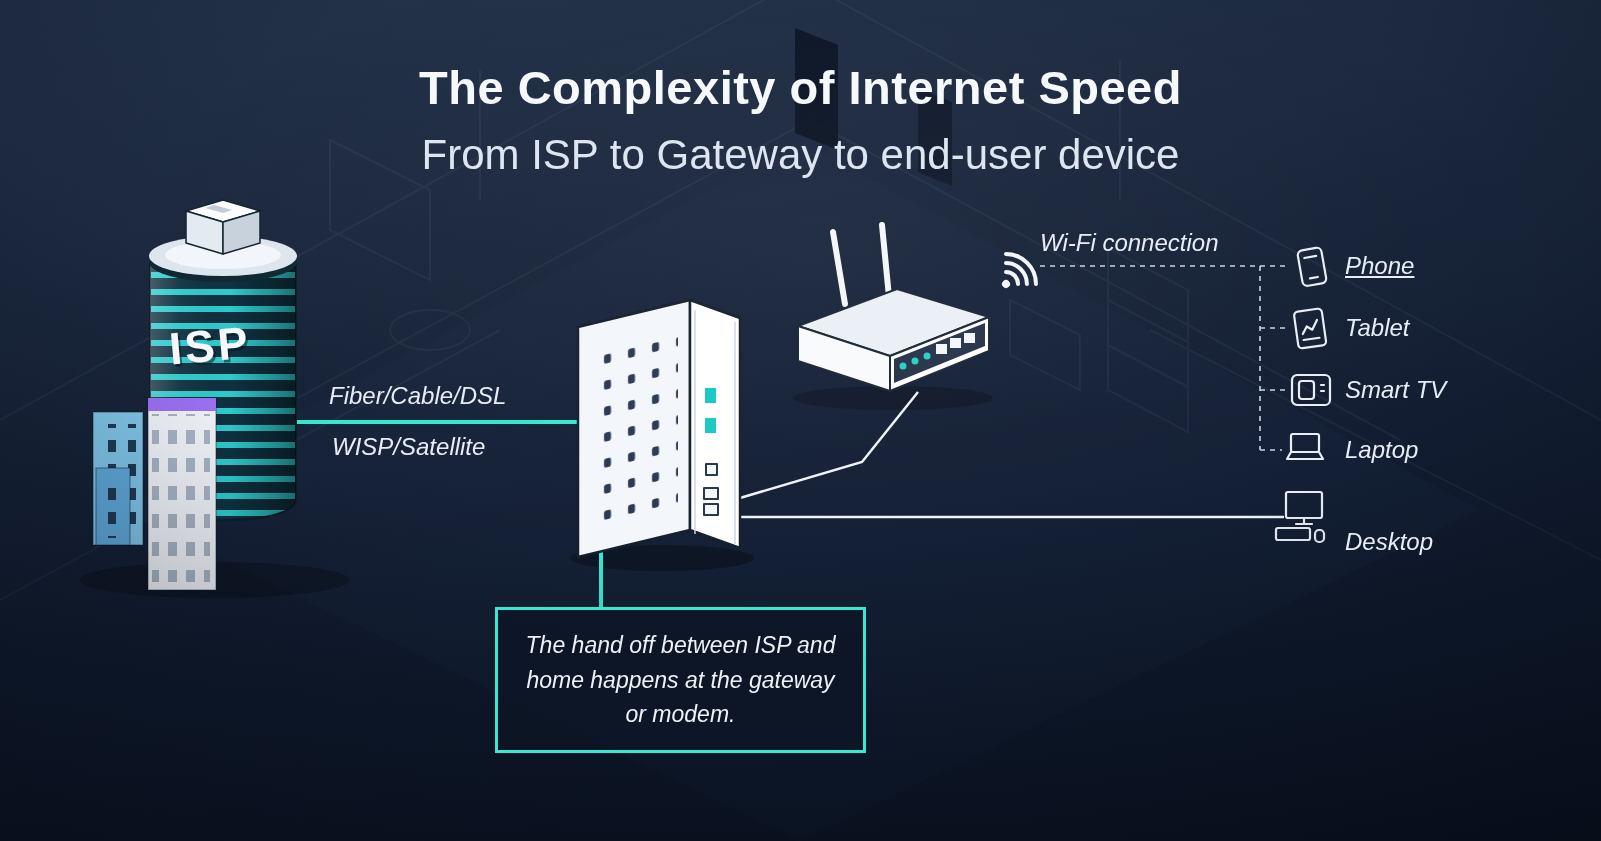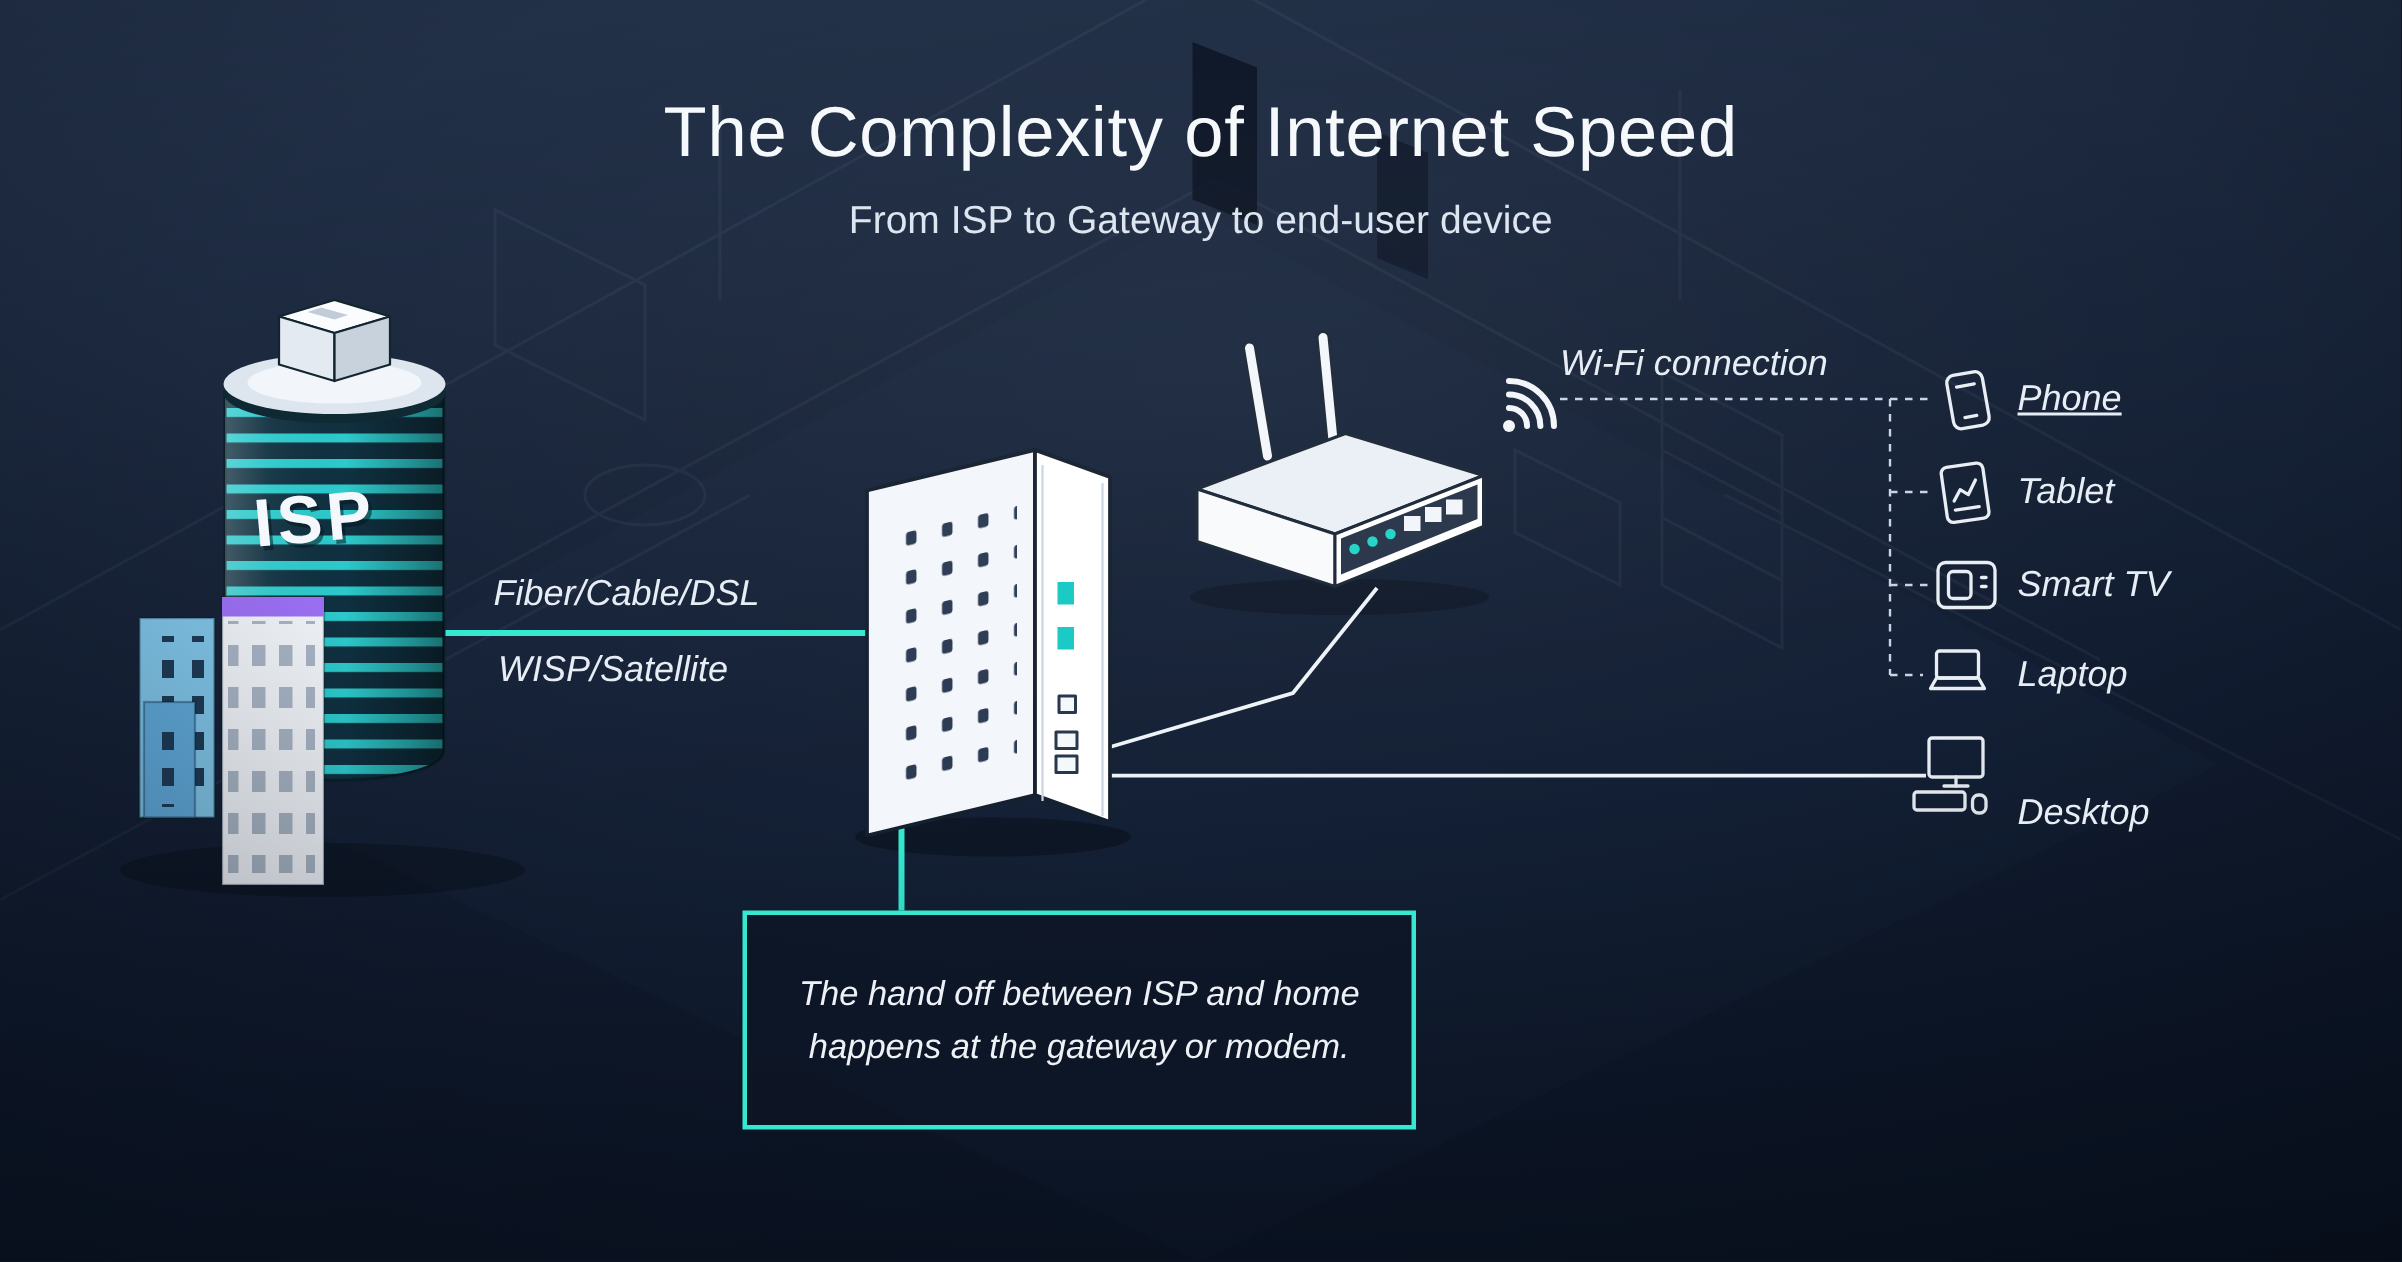--- a/index.html
+++ b/index.html
@@ -7,36 +7,36 @@
     position:relative;width:1601px;height:841px;overflow:hidden;
     font-family:"Liberation Sans",sans-serif;color:#edf1f7;
     background:linear-gradient(172deg,#24334b 0%,#182439 36%,#111c30 62%,#0b1424 100%);
   }
   .stage svg{position:absolute;inset:0;}
   .vignette{
     position:absolute;inset:0;pointer-events:none;
     background:radial-gradient(95% 85% at 52% 30%, rgba(255,255,255,0.04) 0%, rgba(0,0,0,0) 45%, rgba(3,8,17,0.55) 100%);
   }
   .header{position:absolute;top:60px;left:0;width:100%;text-align:center;}
-  .title{font-size:47px;font-weight:400;letter-spacing:.5px;color:#f6f9fc;}
-  .subtitle{margin-top:16px;font-size:26px;font-weight:400;color:#dde5f0;}
+  .title{font-size:47px;font-weight:700;letter-spacing:.5px;color:#f6f9fc;}
+  .subtitle{margin-top:16px;font-size:42px;font-weight:400;color:#dde5f0;}
   .lbl{
     position:absolute;font-style:italic;font-size:24px;color:#e7edf4;
     text-align:left;white-space:nowrap;
   }
   .device-lbl{
     position:absolute;left:1345px;font-style:italic;font-size:24px;color:#e7edf4;white-space:nowrap;
   }
   .isp-label{
     position:absolute;left:140px;top:320px;width:140px;text-align:center;
     font-size:45px;font-weight:800;letter-spacing:3px;color:#f4f7fb;
     transform:rotate(-5deg);text-shadow:2px 3px 0 rgba(8,24,32,.55);
   }
   .callout{
-    position:absolute;left:495px;top:607px;width:449px;height:146px;box-sizing:border-box;
+    position:absolute;left:495px;top:607px;width:371px;height:146px;box-sizing:border-box;
     border:3px solid var(--accent,#35e8cf);background:rgba(13,22,38,.82);
     display:flex;align-items:center;justify-content:center;text-align:center;
     font-style:italic;font-size:23px;line-height:1.52;padding:0 26px;color:#eef2f7;
   }
   .accent-stroke{stroke:var(--accent,#35e8cf);}
   .icon-stroke{stroke:#e9eef5;stroke-width:2.2;fill:none;stroke-linecap:round;stroke-linejoin:round;}
   .conn{stroke:#eef3f8;stroke-width:2.5;fill:none;}
   .dash{stroke:#c8d4e2;stroke-width:1.6;fill:none;stroke-dasharray:5 5;}
 </style>
 </head>

